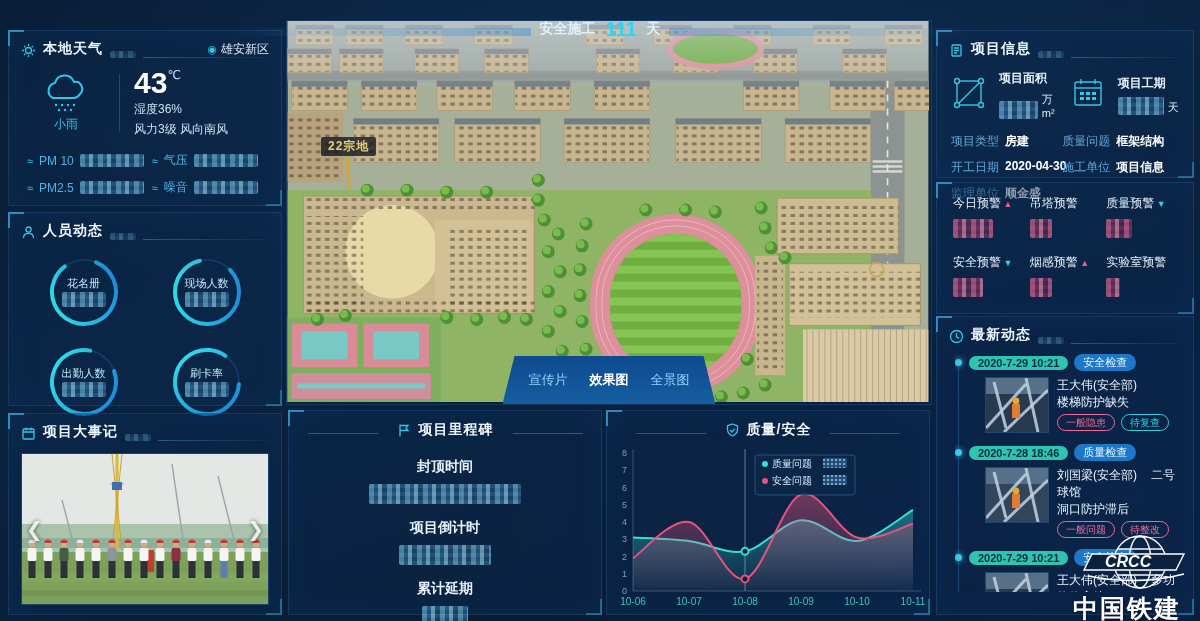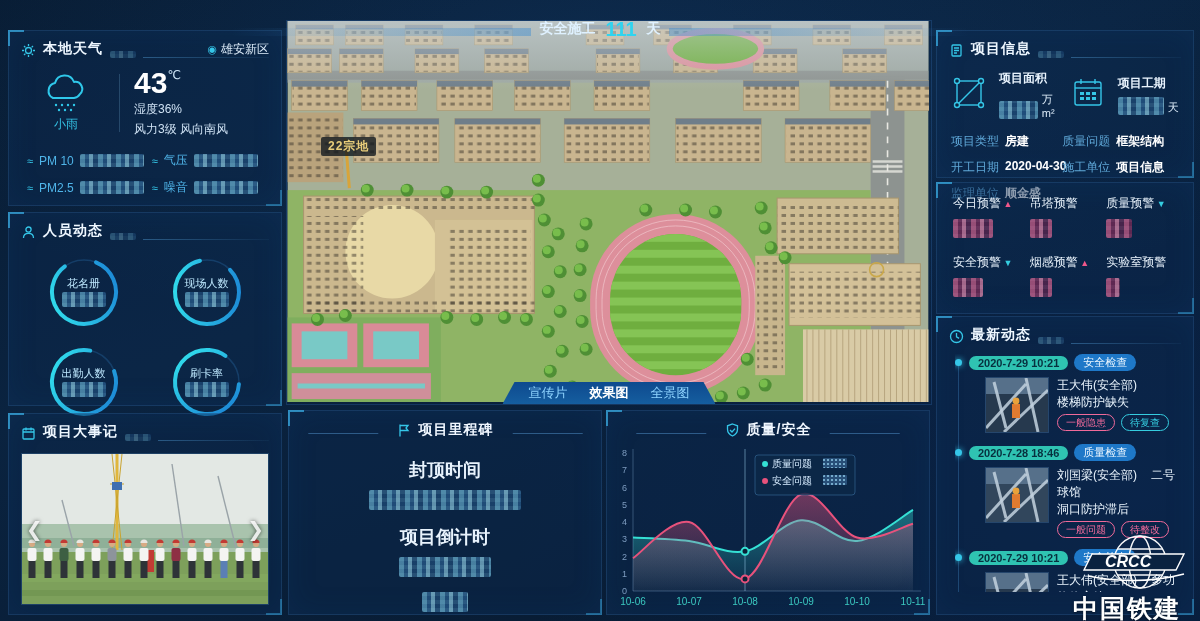--- a/index.html
+++ b/index.html
@@ -64,34 +64,34 @@
   #photo-wrap{position:relative;margin:8px 12px 0 12px;height:150px;overflow:hidden;border:1px solid rgba(90,150,200,.25);}
   .car-arrow{position:absolute;top:50%;transform:translateY(-50%);font-size:20px;color:rgba(255,255,255,.85);
       text-shadow:0 0 4px rgba(0,0,0,.6);cursor:pointer;z-index:3;}
   .car-arrow.l{left:4px;} .car-arrow.r{right:4px;}
   
   #main-view{position:absolute;left:286px;top:20px;width:644px;height:383px;border:1px solid rgba(40,90,150,.4);}
   #main-view svg{display:block;}
   #plot-label{position:absolute;left:34px;top:116px;background:rgba(14,22,30,.78);color:#e8cd7a;
       font-size:12px;font-weight:bold;padding:1px 7px;border-radius:2px;letter-spacing:1px;}
   #view-buttons{position:absolute;bottom:0;left:50%;transform:translateX(-50%);height:16px;
-      padding:3px 26px;display:flex;gap:22px;align-items:center;
+      padding:16px 26px;display:flex;gap:22px;align-items:center;
       background:linear-gradient(180deg,#0e4a8f,#155e9f);
       clip-path:polygon(12px 0,calc(100% - 12px) 0,100% 100%,0 100%);margin-top:44px;}
   #view-buttons span{font-size:13px;color:#8fd4ff;cursor:pointer;white-space:nowrap;}
   #view-buttons span.active{color:#fff;font-weight:bold;}
   
   .chead{display:flex;align-items:center;justify-content:center;gap:7px;padding:10px 0 4px 0;position:relative;}
   .chead .ttl{font-size:14px;font-weight:bold;color:#f0f7ff;letter-spacing:1px;}
   .chead::before,.chead::after{content:"";flex:0 0 70px;height:6px;margin:0 10px;
       border-bottom:1px solid rgba(90,160,220,.45);transform:skewX(-30deg);}
   .chead::after{transform:skewX(30deg);}
   
   .ms-item{text-align:center;margin-top:15px;}
-  .ms-item .lab{font-size:18px;font-weight:bold;color:#e8f3fd;}
+  .ms-item .lab{font-size:14px;font-weight:bold;color:#e8f3fd;}
   .ms-item .val{margin:8px auto 0 auto;height:20px;}
   
   #chart-box{padding:0;}
   
   #pi-stats{display:flex;gap:8px;padding:8px 14px 2px 14px;}
   .pi-stat{flex:1;display:flex;gap:12px;align-items:center;}
   .pi-stat .ic svg{width:36px;height:36px;stroke:#35c6e8;fill:none;stroke-width:1.4;}
   .pi-stat .lab{font-size:12px;color:#e8f3fd;font-weight:bold;}
   .pi-stat .vrow{display:flex;align-items:flex-end;gap:4px;margin-top:5px;}
   .pi-stat .val{width:46px;height:18px;}
@@ -685,20 +685,21 @@
   <div id="milestone-items">
       <div class="ms-item">
         <div class="lab">封顶时间</div>
         <div class="val mosaic" style="width:152px"></div>
       </div>
       <div class="ms-item">
         <div class="lab">项目倒计时</div>
         <div class="val mosaic" style="width:92px"></div>
       </div>
       <div class="ms-item">
+        <div class="lab">累计延期</div>
         <div class="val mosaic" style="width:46px"></div>
       </div>
     </div>
 </div>
 
 <div class="panel" id="chart-box" style="left:606px;top:410px;width:322px;height:203px;">
   <div class="chead">
     <span class="picon">
       <svg viewBox="0 0 15 15">
           <path d="M7.5 1l5 1.8v3.4c0 3.6-2.4 5.6-5 6.8-2.6-1.2-5-3.2-5-6.8V2.8z"></path>

